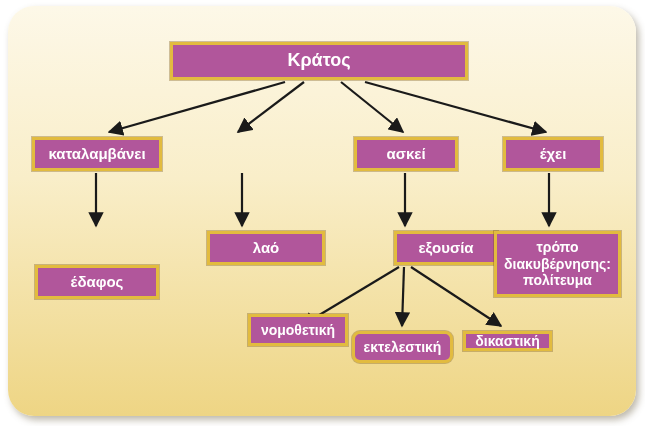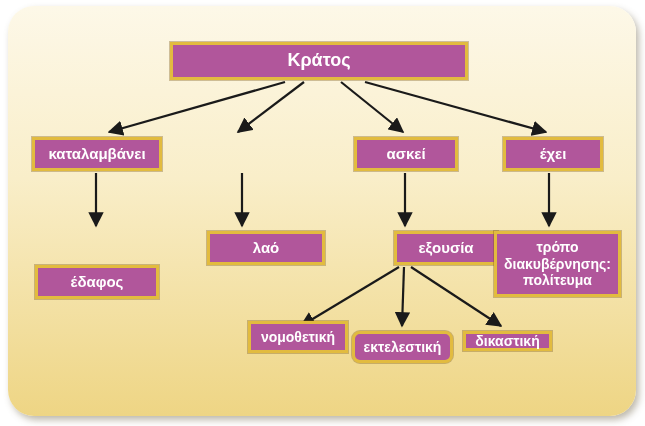--- a/index.html
+++ b/index.html
@@ -47,21 +47,21 @@
   }
   #n-root        { left: 170px; top: 42px;  width: 298px; height: 38px; font-size: 18px; }
   #n-katalamvanei{ left: 32px;  top: 137px; width: 130px; height: 34px; }
   #n-perilamvanei{ left: 178px; top: 137px; width: 128px; height: 34px; }
   #n-askei       { left: 354px; top: 137px; width: 104px; height: 34px; }
   #n-exei        { left: 503px; top: 137px; width: 100px;  height: 34px; }
   #n-edafos      { left: 35px;  top: 231px; width: 124px; height: 34px; margin-top: 34px; }
   #n-lao         { left: 183px; top: 231px; width: 118px; height: 34px; margin-left: 24px; }
   #n-exousia     { left: 353px; top: 231px; width: 104px; height: 34px; margin-left: 41px; }
   #n-tropo       { left: 494px; top: 231px; width: 127px; height: 66px; font-size: 14px; padding: 8px; }
-  #n-nomothetiki { left: 248px; top: 321px; width: 100px; height: 32px; font-size: 14px; }
+  #n-nomothetiki { left: 248px; top: 314px; width: 100px; height: 32px; font-size: 14px; }
   #n-ektelestiki { left: 352px; top: 331px; width: 101px; height: 32px; font-size: 14px; border-radius: 8px; }
   #n-dikastiki   { left: 463px; top: 331px; width: 89px;  height: 20px; font-size: 14px; }
   .edge { stroke: var(--arrow, #1a1a1a); stroke-width: 2.2; }
 </style>
 </head>
 <body>
 
 <div class="canvas">
   <div class="card"></div>
 

